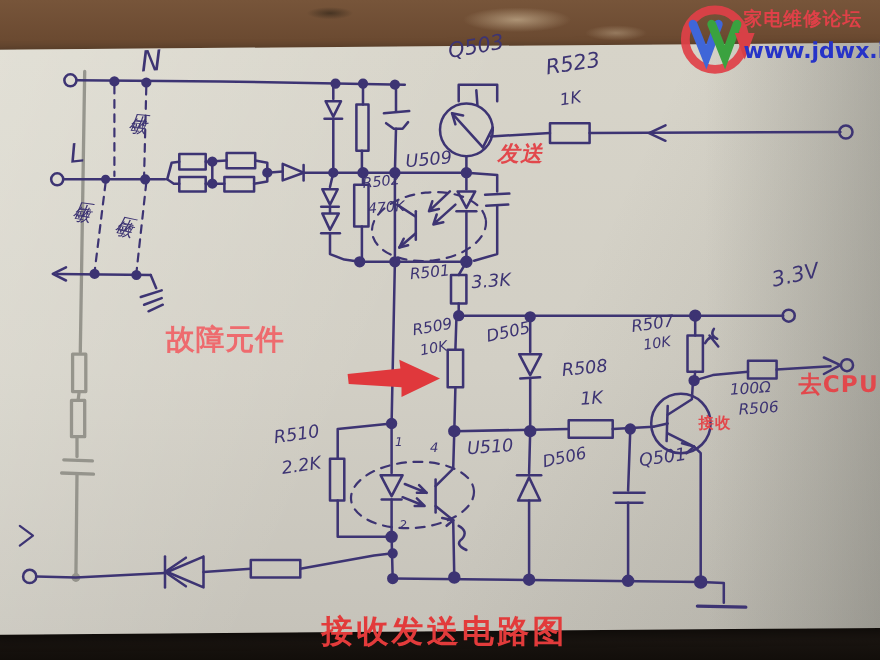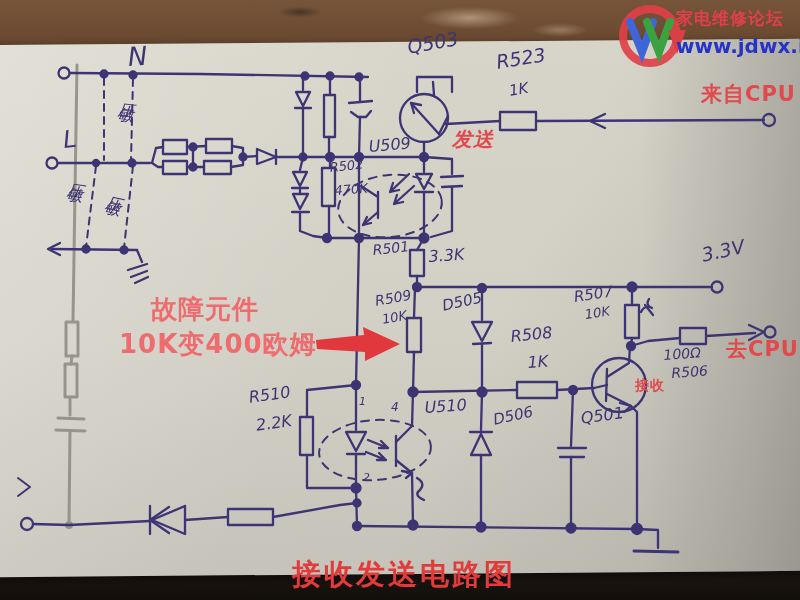--- a/index.html
+++ b/index.html
@@ -355,23 +355,21 @@
   <div class="lbl" style="left:671px;top:366px;font-size:14px;transform:rotate(-4deg);">R506</div>
   <div class="lbl" style="left:580px;top:411px;font-size:16px;transform:rotate(-8deg);">Q501</div>
   <div class="lbl" style="left:424px;top:400px;font-size:16px;transform:rotate(-4deg);">U510</div>
   <div class="lbl" style="left:359px;top:396px;font-size:11px;">1</div>
   <div class="lbl" style="left:363px;top:472px;font-size:11px;">2</div>
   <div class="lbl" style="left:391px;top:401px;font-size:12px;">4</div>
   <div class="lbl" style="left:248px;top:390px;font-size:16px;transform:rotate(-8deg);">R510</div>
   <div class="lbl" style="left:255px;top:418px;font-size:16px;transform:rotate(-8deg);">2.2K</div>
   <div class="lbl" style="left:492px;top:413px;font-size:15px;transform:rotate(-12deg);">D506</div>
 
-  <div class="red-lbl" style="left:701px;top:84px;font-size:21px;">来自CPU</div>
   <div class="red-lbl" style="left:452px;top:129px;font-size:20px;font-style:italic;">发送</div>
   <div class="red-lbl fault" style="left:151px;top:296px;font-size:26px;">故障元件</div>
-  <div class="red-lbl fault" style="left:119px;top:331px;font-size:26px;">10K变400欧姆</div>
   <div class="red-lbl" style="left:726px;top:339px;font-size:21px;">去CPU</div>
   <div class="red-lbl" style="left:635px;top:378px;font-size:14px;">接收</div>
   <div class="red-lbl title-lbl" style="left:292px;top:540px;font-size:29px;">接收发送电路图</div>
 
   <div class="logo-name">家电维修论坛</div>
   <div class="logo-url">www.jdwx.info</div>
 </div>
 
 </body></html>

